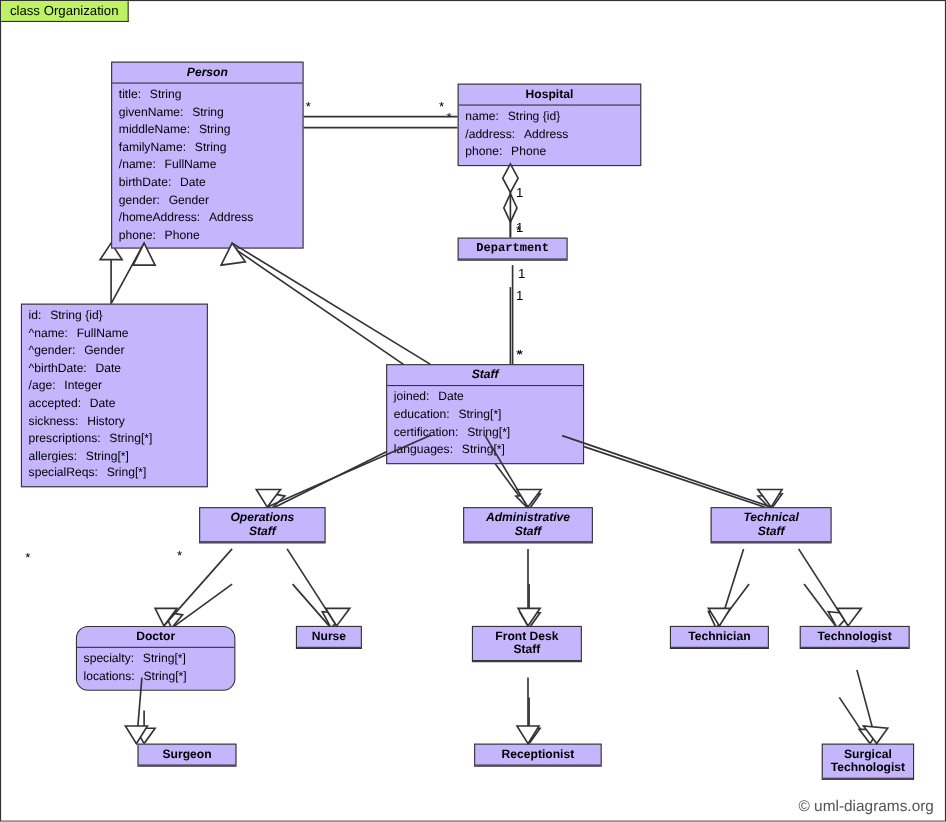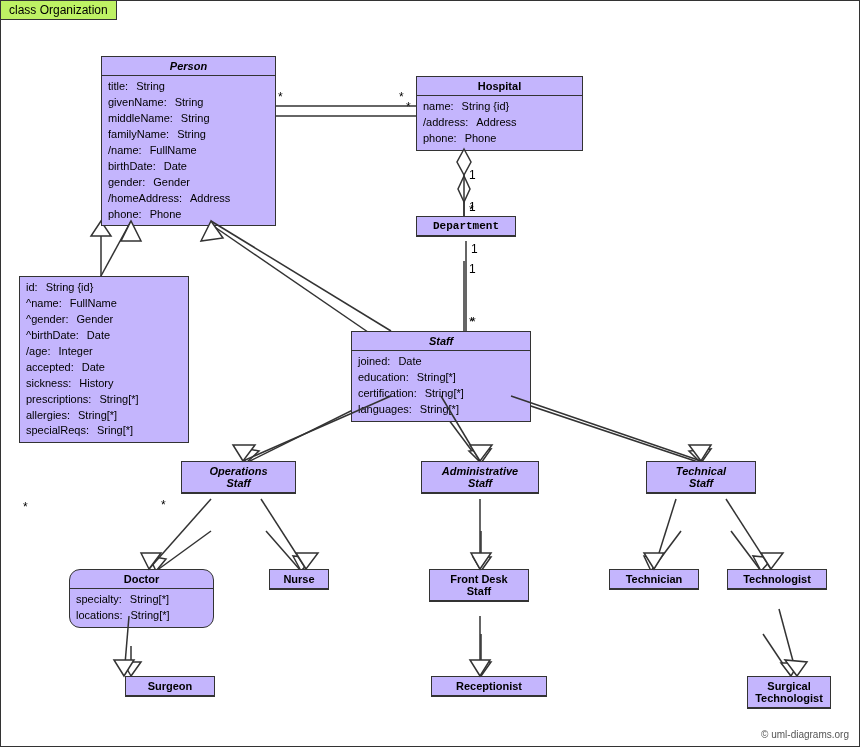--- a/index.html
+++ b/index.html
@@ -58,21 +58,21 @@
       position: absolute;
       top: 0; left: 0;
       width: 860px;
       height: 747px;
       pointer-events: none;
     }
     .copyright {
       position: absolute;
       bottom: 6px;
       right: 10px;
-      font-size: 10px;
+      font-size: 14px;
       color: #555;
     }
   </style>
 </head>
 <body>
 
 <div id="diagram-container">
   <span class="diagram-title">class Organization</span>
 
   <svg class="arrows">

